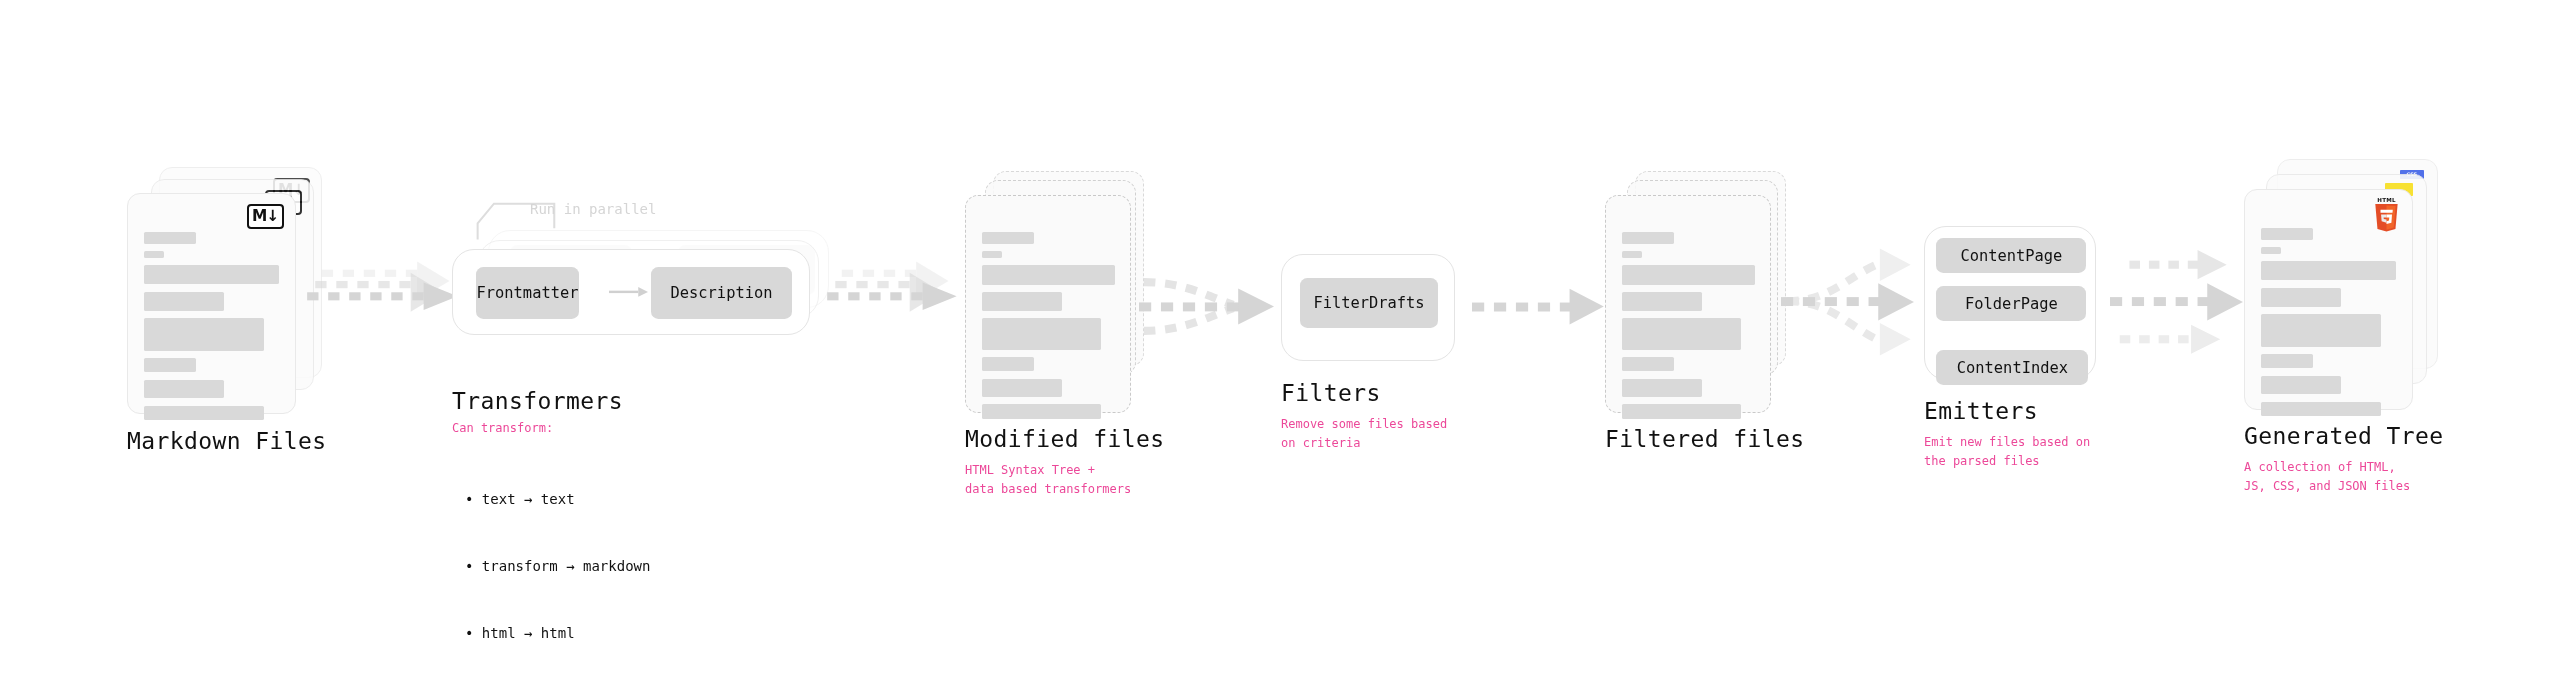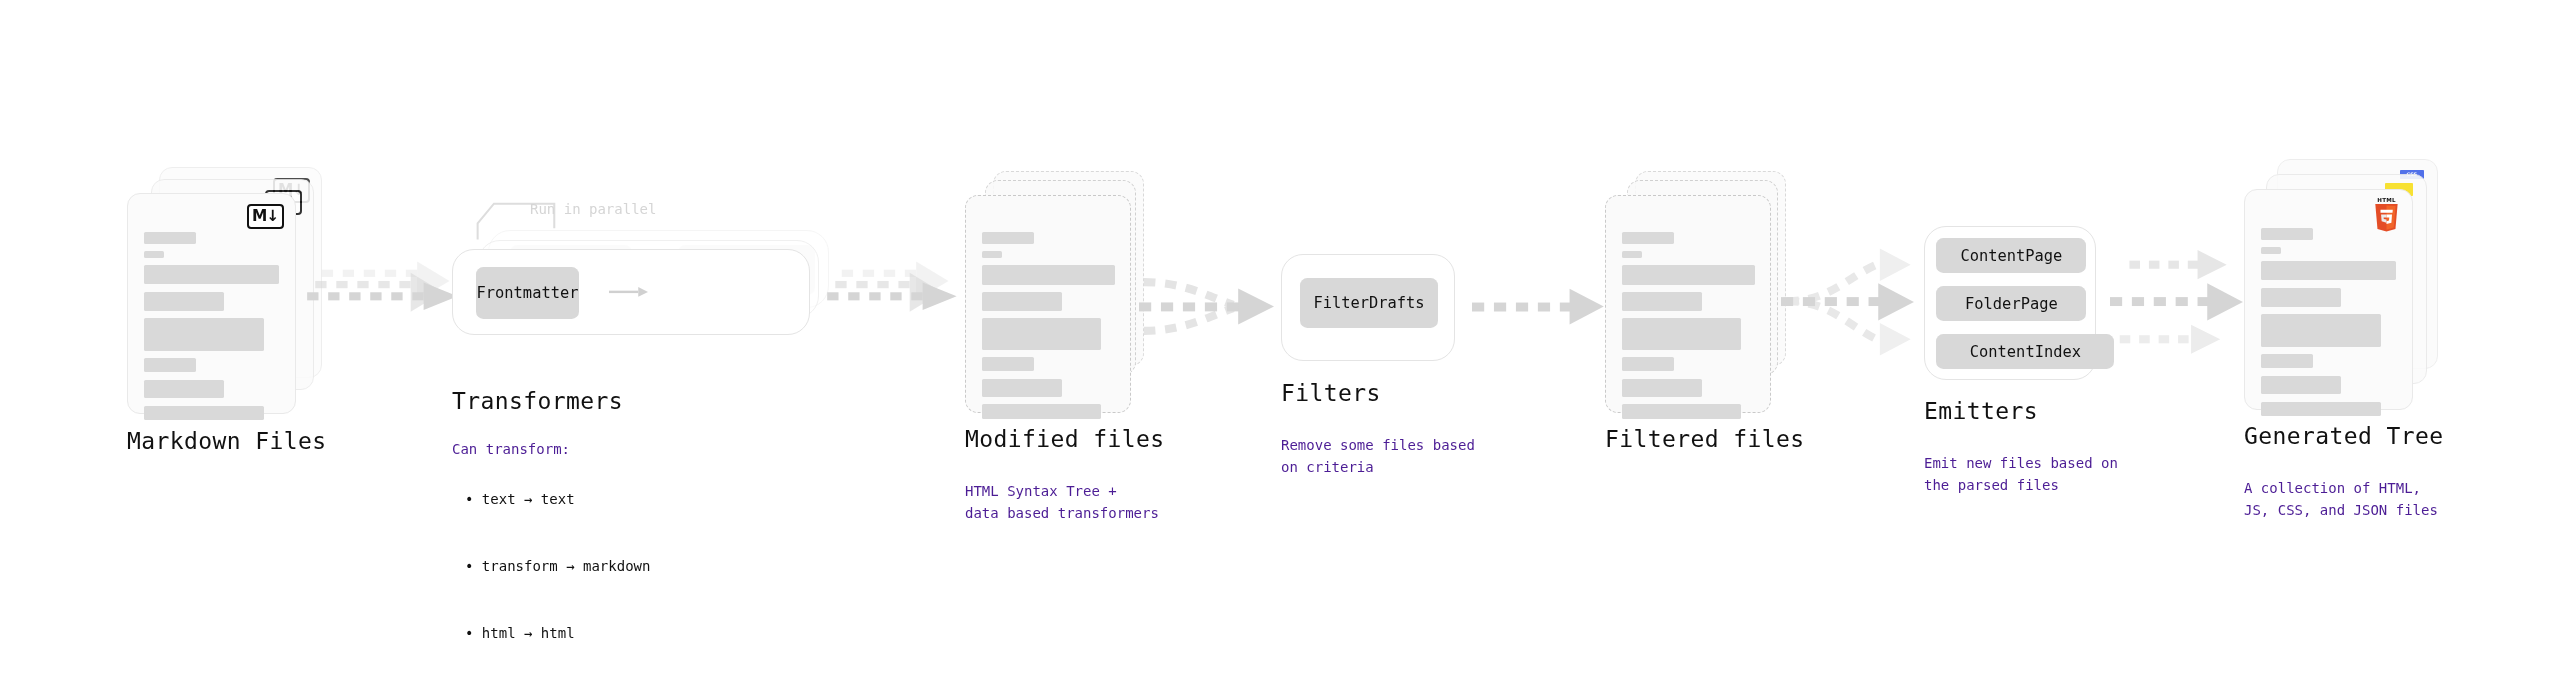--- a/index.html
+++ b/index.html
@@ -79,25 +79,24 @@
   
   .title{
     position:absolute;
     font-size:23px;
     letter-spacing:0.4px;
     color:#111;
     white-space:nowrap;
   }
   .subtitle{
     position:absolute;
-    font-size:14px;
+    font-size:12px;
     line-height:1.55;
-    color:#4c1d95;
+    color:#ec4899;
     white-space:pre;
-    margin-top:20px;
   }
   .ghostlabel{
     position:absolute;
     font-size:14px;
     color:#d5d5d5;
     white-space:nowrap;
   }
   .bullets{
     position:absolute;
     font-size:14px;
@@ -188,20 +187,21 @@
       <div class="chip" style="position:absolute;left:21px;top:14px;width:122px;height:50px;opacity:0.6;"></div>
       <div class="chip" style="position:absolute;left:189px;top:14px;width:137px;height:50px;opacity:0.6;"></div>
       <svg style="position:absolute;left:150px;top:32.5px;" width="37" height="11.4" viewBox="0 0 46 14">
         <line x1="0" y1="6" x2="34" y2="6" stroke="#dcdcdc" stroke-width="3"></line>
         <polygon points="34,0 46,6 34,12" fill="#dcdcdc"></polygon>
       </svg>
     </div>
 
     <div class="stagebox" style="left:452px;top:249px;width:358px;height:86px;">
       <div class="chip" style="position:absolute;left:23px;top:17px;width:103px;height:52px;">Frontmatter</div>
+      <div class="chip" style="position:absolute;left:198px;top:17px;width:141px;height:52px;">Description</div>
       <svg style="position:absolute;left:156px;top:37px;" width="39" height="11.4" viewBox="0 0 48 14">
         <line x1="0" y1="6" x2="36" y2="6" stroke="#d0d0d0" stroke-width="3"></line>
         <polygon points="36,0 48,6 36,12" fill="#d0d0d0"></polygon>
       </svg>
     </div>
 
     <div class="title" style="left:452px;top:388px;">Transformers</div>
     <div class="subtitle" style="left:452px;top:419px;">Can transform:</div>
     <div class="bullets" style="left:465px;top:443px;">
       <div>• text → text</div>
@@ -323,21 +323,21 @@
         <rect x="81" y="74" width="15" height="11"></rect>
       <rect x="108" y="74" width="15" height="11"></rect>
       <polygon points="120,57 164,80 120,103"></polygon>
     </g>
   </svg>
 
   <div class="node">
     <div class="stagebox" style="left:1924px;top:226px;width:172px;height:154px;">
       <div class="chip" style="position:absolute;left:11.4px;top:11.4px;width:150px;height:35px;">ContentPage</div>
       <div class="chip" style="position:absolute;left:11.4px;top:59px;width:150px;height:35px;">FolderPage</div>
-      <div class="chip" style="position:absolute;left:11.4px;top:107px;width:178px;height:35px;">ContentIndex</div>
+      <div class="chip" style="position:absolute;left:11.4px;top:123px;width:152px;height:35px;">ContentIndex</div>
     </div>
     <div class="title" style="left:1924px;top:398px;">Emitters</div>
     <div class="subtitle" style="left:1924px;top:433px;">Emit new files based on
 the parsed files</div>
   </div>
 
   <svg class="node" style="left:2110px;top:237px;" width="154" height="134" viewBox="0 0 190 165">
     <g fill="#e6e6e6">
       <rect x="24" y="29" width="13" height="10"></rect>
         <rect x="48" y="29" width="13" height="10"></rect>

